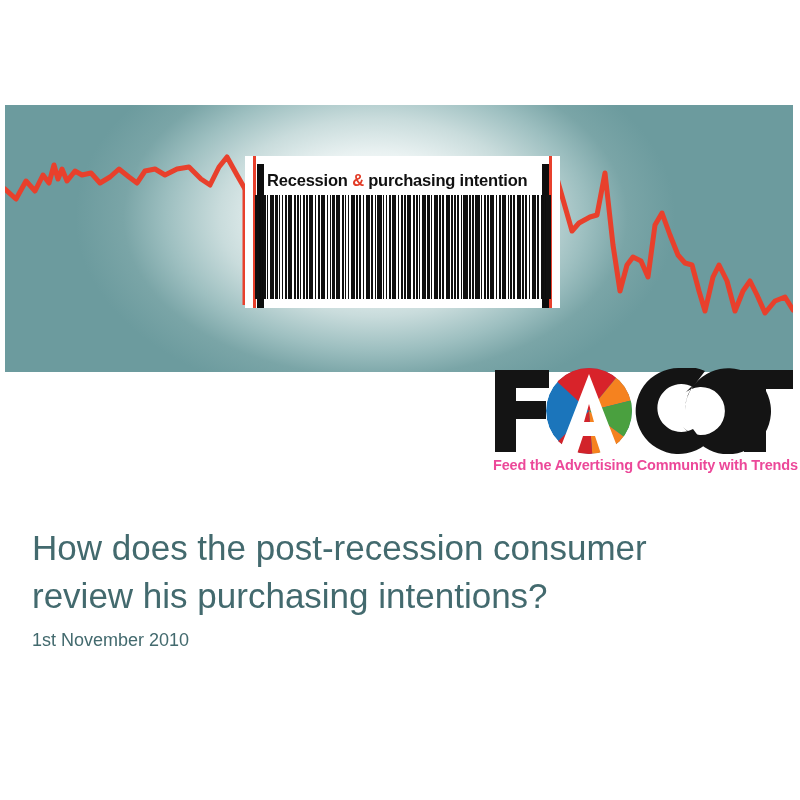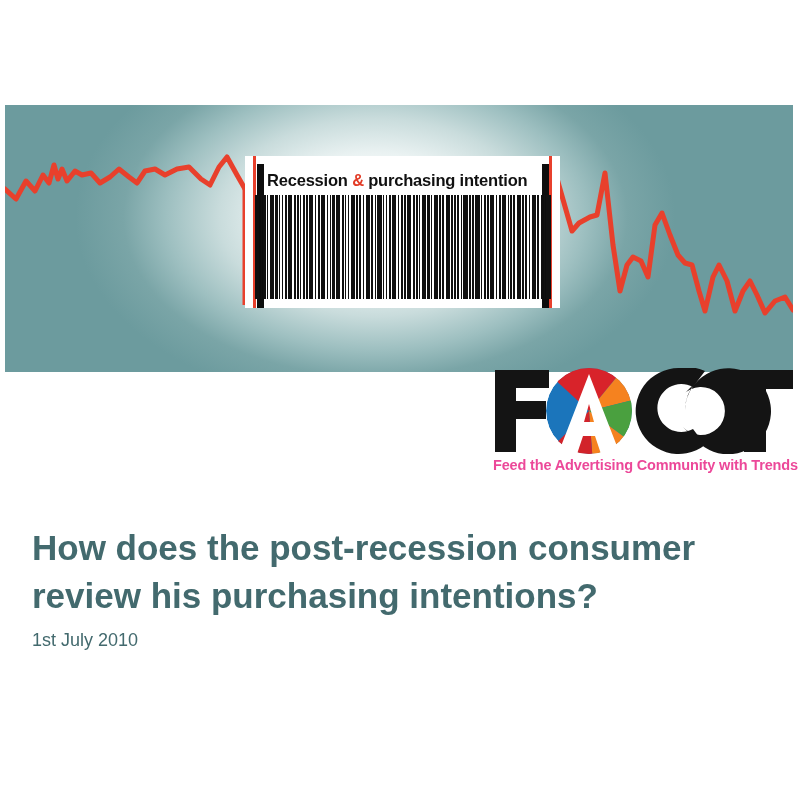--- a/index.html
+++ b/index.html
@@ -145,21 +145,21 @@
     white-space: nowrap;
   }
 
   
   .headline {
     position: absolute;
     left: 32px;
     top: 524px;
     width: 720px;
     font-family: "Liberation Sans", sans-serif;
-    font-weight: 700;
+    font-weight: 400;
     font-size: 35px;
     line-height: 48px;
     color: #436a6e;
   }
 
   .subdate {
     position: absolute;
     left: 32px;
     top: 628px;
     font-family: "Liberation Sans", sans-serif;
@@ -328,15 +328,15 @@
 
         <path fill="#141414" d="M228,2 h76 v19 h-27 v63 h-22 v-63 h-27 z"></path>
       </svg>
     </div>
 
     <div class="logo-tagline">Feed the Advertising Community with Trends</div>
   </div>
 
   <div class="headline">How does the post-recession consumer review his purchasing intentions?</div>
 
-  <div class="subdate">1st July 2010</div>
+  <div class="subdate">1st November 2010</div>
 
 </div>
 
 </body></html>

